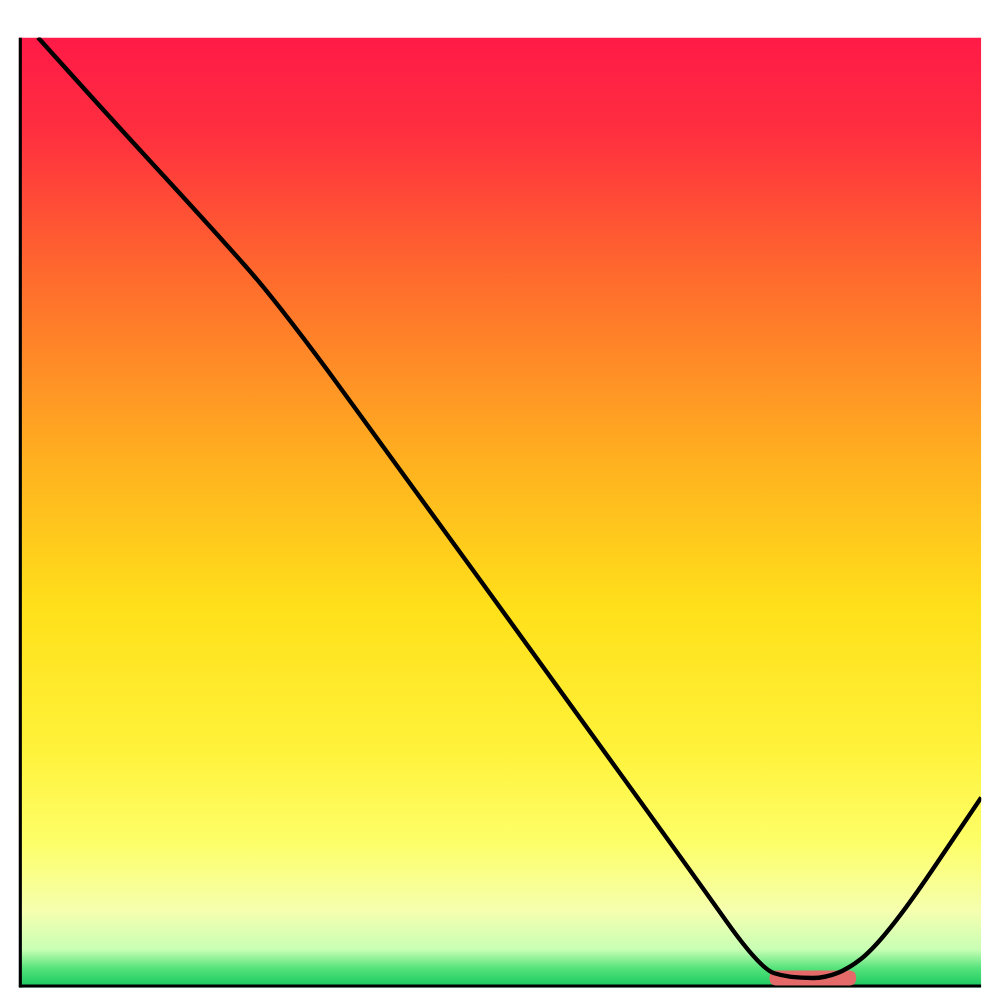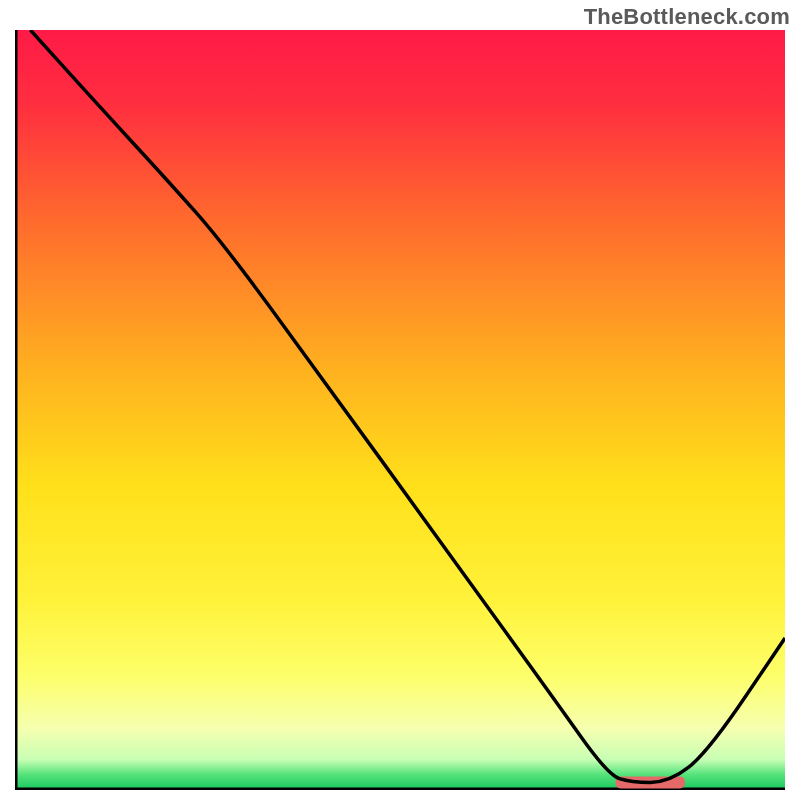--- a/index.html
+++ b/index.html
@@ -31,21 +31,20 @@
     left: 15px;
     top: 30px;
     width: 770px;
     height: 760px;
   }
 </style>
 </head>
 <body>
 
 <div class="chart-container">
-  <div class="watermark">TheBottleneck.com</div>
 
   <svg class="plot" viewBox="0 0 770 760" preserveAspectRatio="none">
     <defs>
       <linearGradient id="bg-grad" x1="0" y1="0" x2="0" y2="1">
           <stop offset="0%" stop-color="#ff1a47"></stop>
           <stop offset="10%" stop-color="#ff2f3f"></stop>
           <stop offset="25%" stop-color="#ff6a2d"></stop>
           <stop offset="45%" stop-color="#ffb21f"></stop>
           <stop offset="60%" stop-color="#ffe01a"></stop>
           <stop offset="75%" stop-color="#fff23a"></stop>

